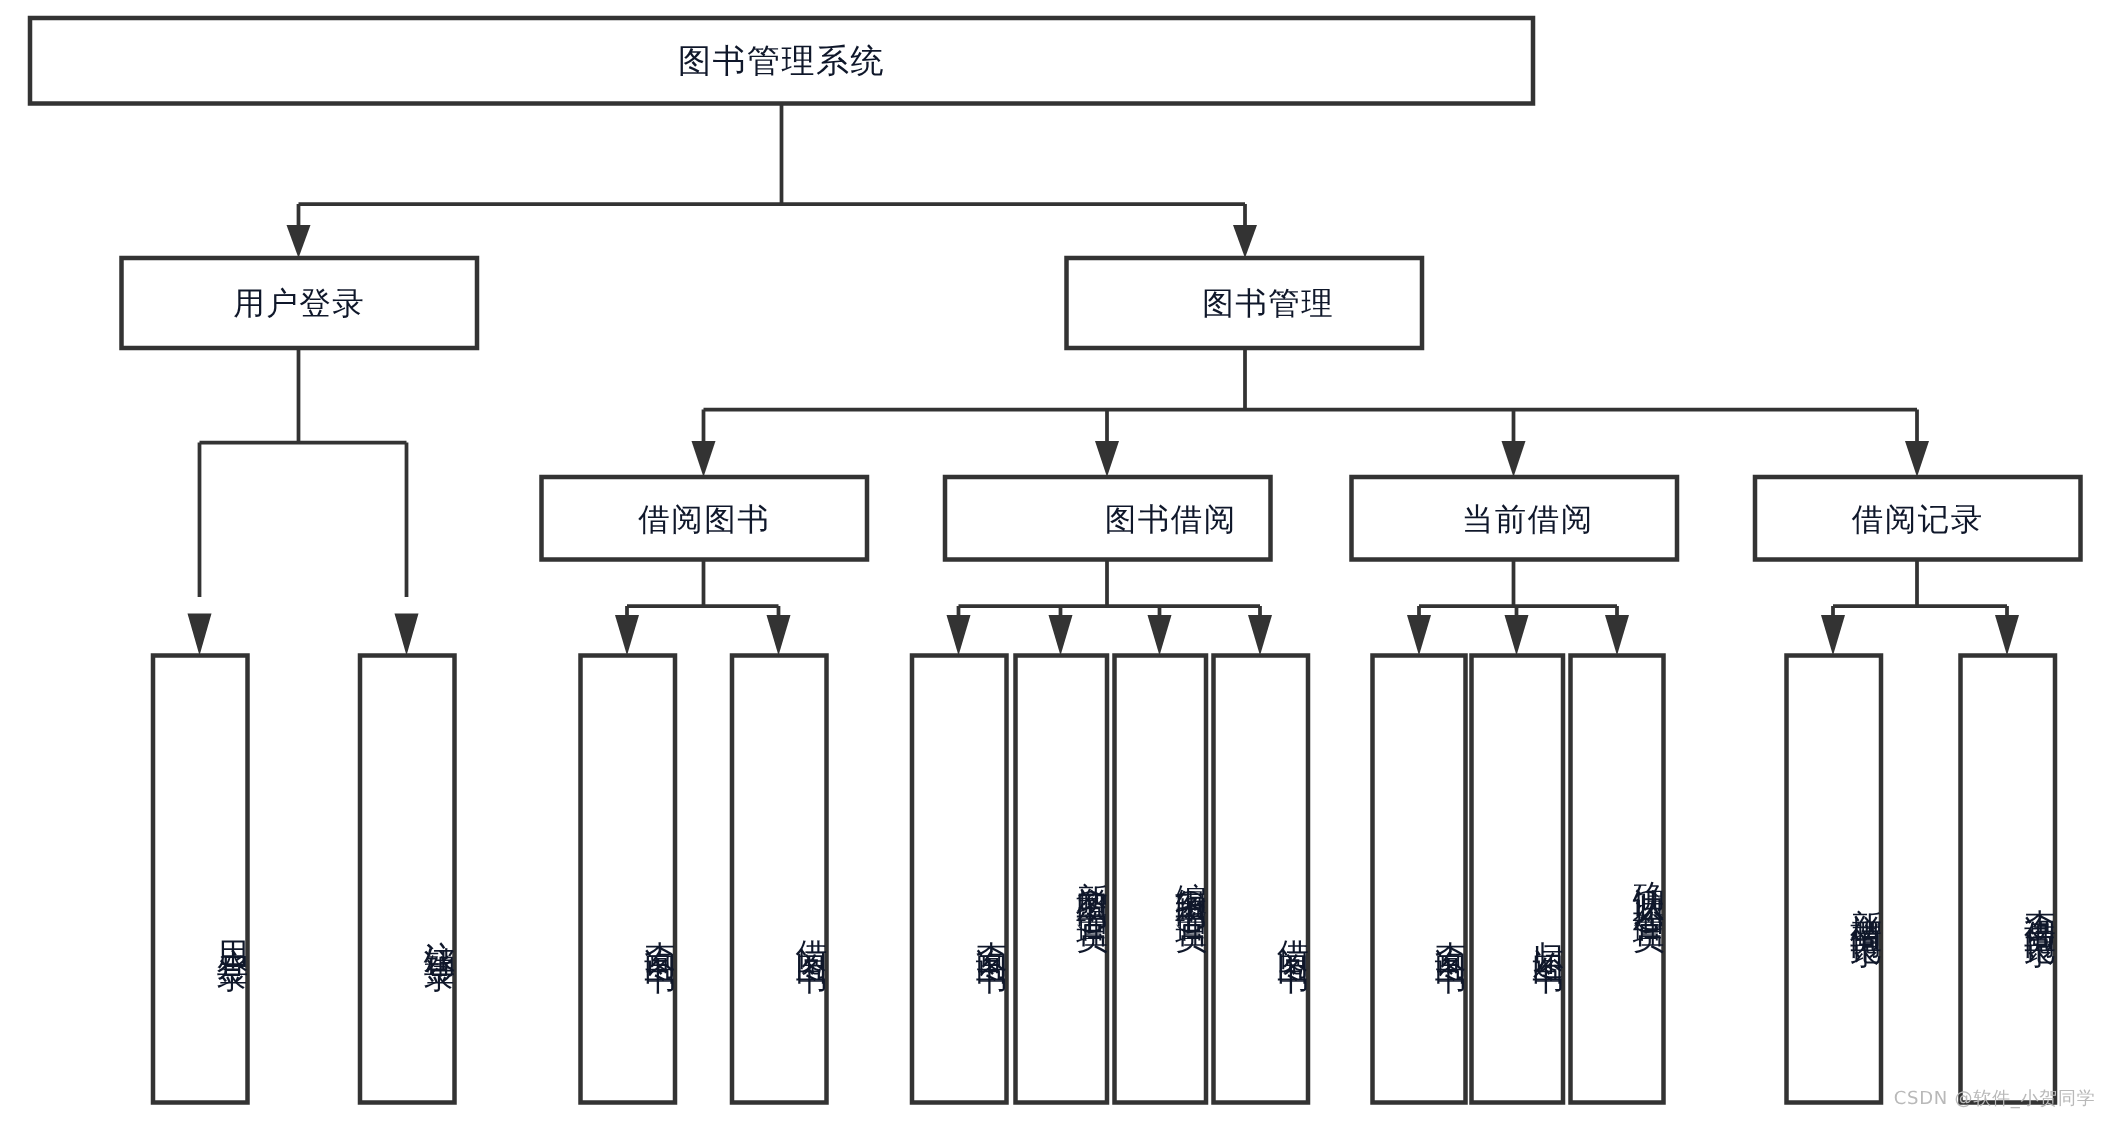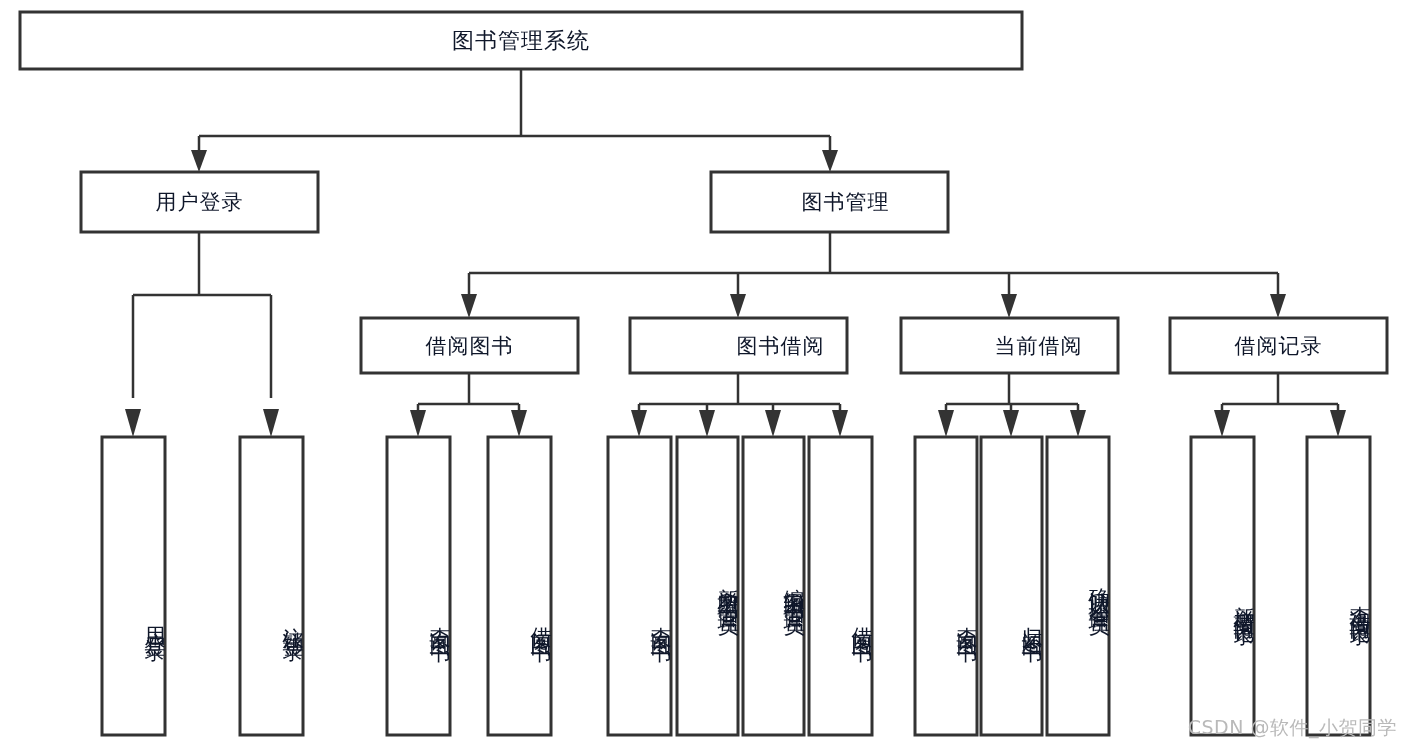--- a/index.html
+++ b/index.html
@@ -70,21 +70,21 @@
     align-items: flex-start;
     justify-content: center;
   }
   .vert-label.tall {
     letter-spacing: 4px;
   }
   .watermark {
     position: absolute;
     right: 8px;
     bottom: 6px;
-    font-size: 19px;
+    font-size: 12px;
     color: #b9b9b9;
     letter-spacing: 0.5px;
     font-family: "DejaVu Sans", "Liberation Sans", sans-serif;
     text-align: center;
   }
 </style>
 </head>
 <body>
 
 <div id="diagram-root">
@@ -184,21 +184,21 @@
     </g>
   </svg>
 
   <div class="node-label horiz-label root" style="left:20px; top:12px; width:1002px; height:57px;" data-bind="diagram.nodes.root.label">图书管理系统</div>
 
   <div class="node-label horiz-label" style="left:81px; top:172px; width:237px; height:60px;" data-bind="diagram.nodes.user_login.label">用户登录</div>
   <div class="node-label horiz-label" style="left:711px; top:172px; width:237px; height:60px;margin-left:16px;" data-bind="diagram.nodes.book_manage.label">图书管理</div>
 
   <div class="node-label horiz-label" style="left:361px; top:318px; width:217px; height:55px;" data-bind="diagram.nodes.new_book_recommend.label">借阅图书</div>
   <div class="node-label horiz-label" style="left:630px; top:318px; width:217px; height:55px;padding-left:42px;" data-bind="diagram.nodes.book_borrow.label">图书借阅</div>
-  <div class="node-label horiz-label" style="left:901px; top:318px; width:235px; height:55px;padding-left:20px;" data-bind="diagram.nodes.current_borrow.label">当前借阅</div>
+  <div class="node-label horiz-label" style="left:901px; top:318px; width:235px; height:55px;" data-bind="diagram.nodes.current_borrow.label">当前借阅</div>
   <div class="node-label horiz-label" style="left:1170px; top:318px; width:217px; height:55px;" data-bind="diagram.nodes.borrow_record.label">借阅记录</div>
 
   <div class="node-label vert-label" style="left:102px; top:505px; width:63px; height:230px;" data-bind="diagram.nodes.leaf_user_login.label">用户登录</div>
   <div class="node-label vert-label" style="left:240px; top:505px; width:63px; height:230px;" data-bind="diagram.nodes.leaf_logout_login.label">注销登录</div>
 
   <div class="node-label vert-label" style="left:387px; top:505px; width:63px; height:230px;" data-bind="diagram.nodes.leaf_query_book_1.label">查询图书</div>
   <div class="node-label vert-label" style="left:488px; top:505px; width:63px; height:230px;" data-bind="diagram.nodes.leaf_borrow_book_1.label">借阅图书</div>
 
   <div class="node-label vert-label" style="left:608px; top:505px; width:63px; height:230px;" data-bind="diagram.nodes.leaf_query_book_2.label">查询图书</div>
   <div class="node-label vert-label tall" style="left:677px; top:443px; width:61px; height:292px;" data-bind="diagram.nodes.leaf_add_book_admin.label">新增图书（管理员）</div>

